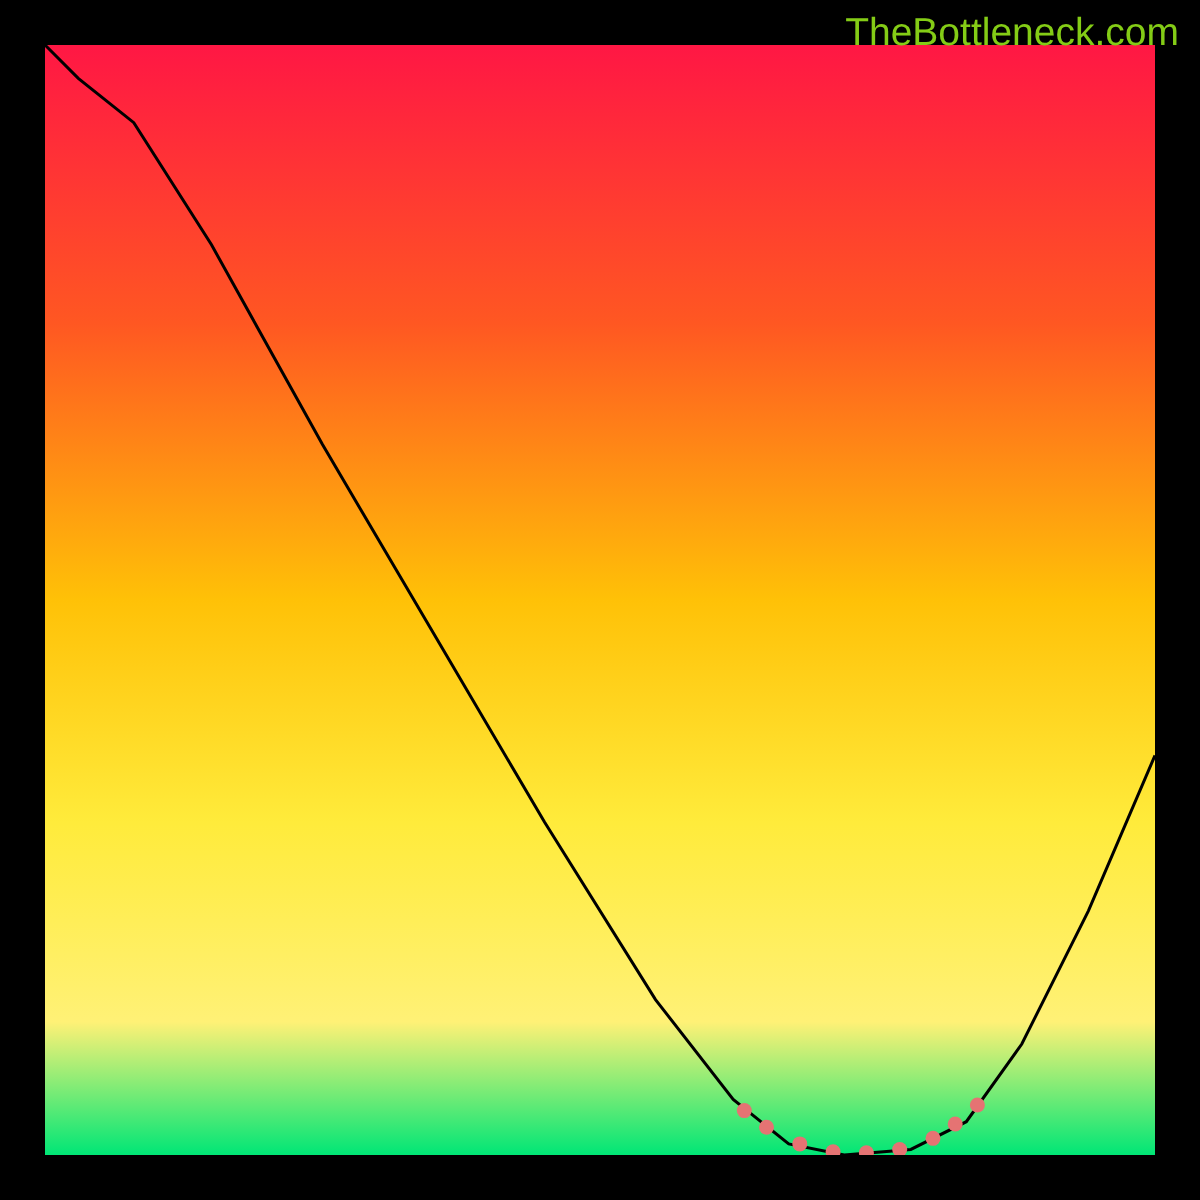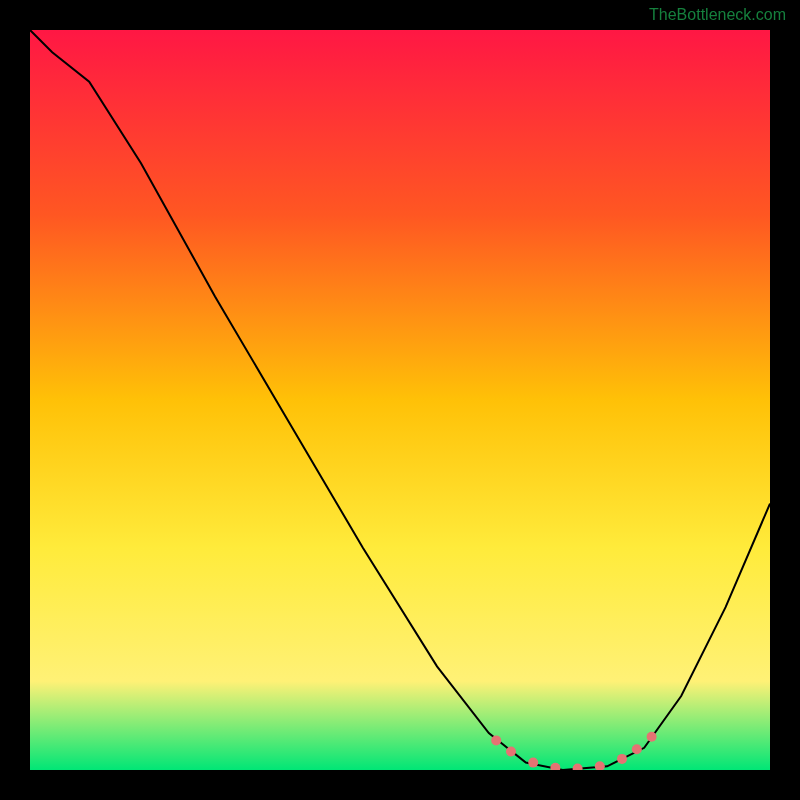--- a/index.html
+++ b/index.html
@@ -11,22 +11,22 @@
       width: 800px;
       height: 800px;
       background: #000;
       position: relative;
       font-family: Arial, sans-serif;
     }
     .watermark {
       position: absolute;
       top: 6px;
       right: 14px;
-      color: #15803d;
-      font-size: 16px;
+      color: #84cc16;
+      font-size: 26px;
       font-weight: 500;
       z-index: 10;
     }
     .chart-area {
       position: absolute;
       top: 30px;
       left: 30px;
       width: 740px;
       height: 740px;
     }

